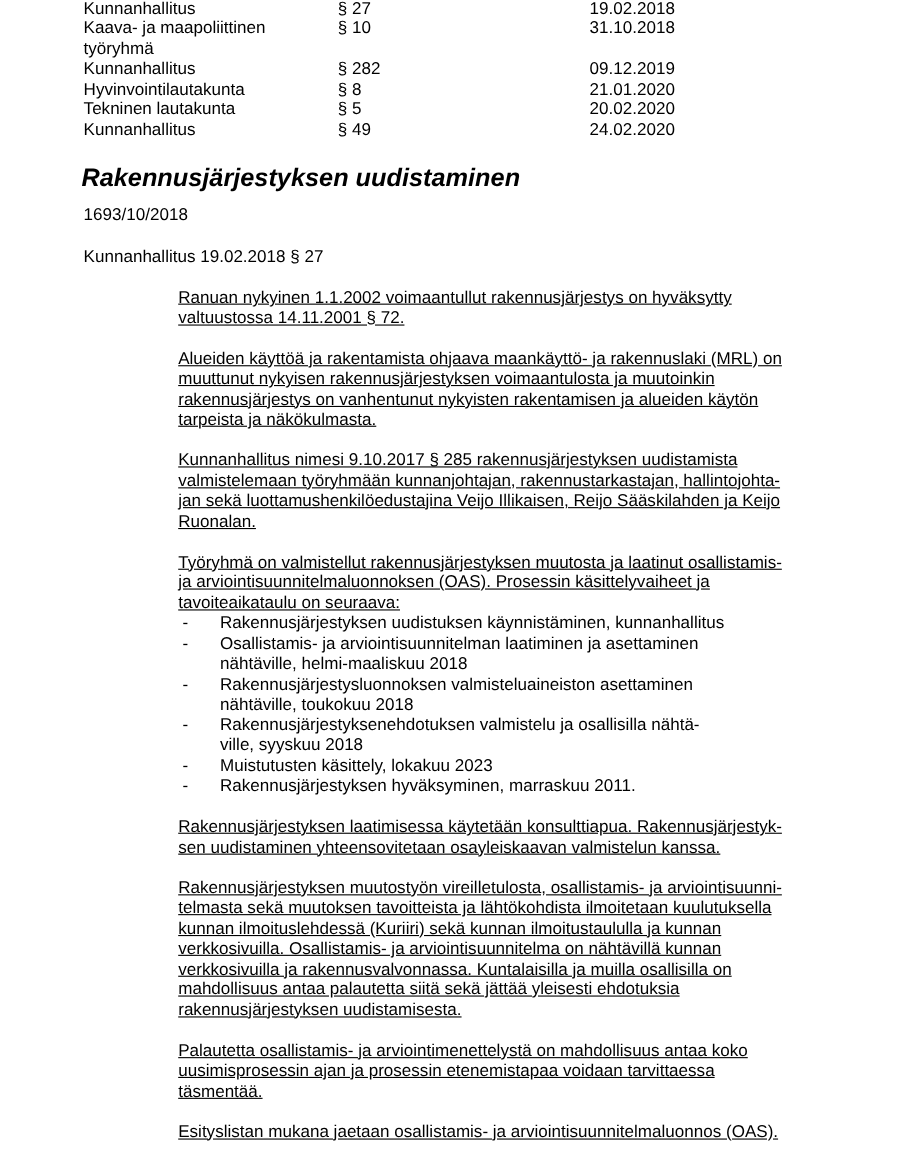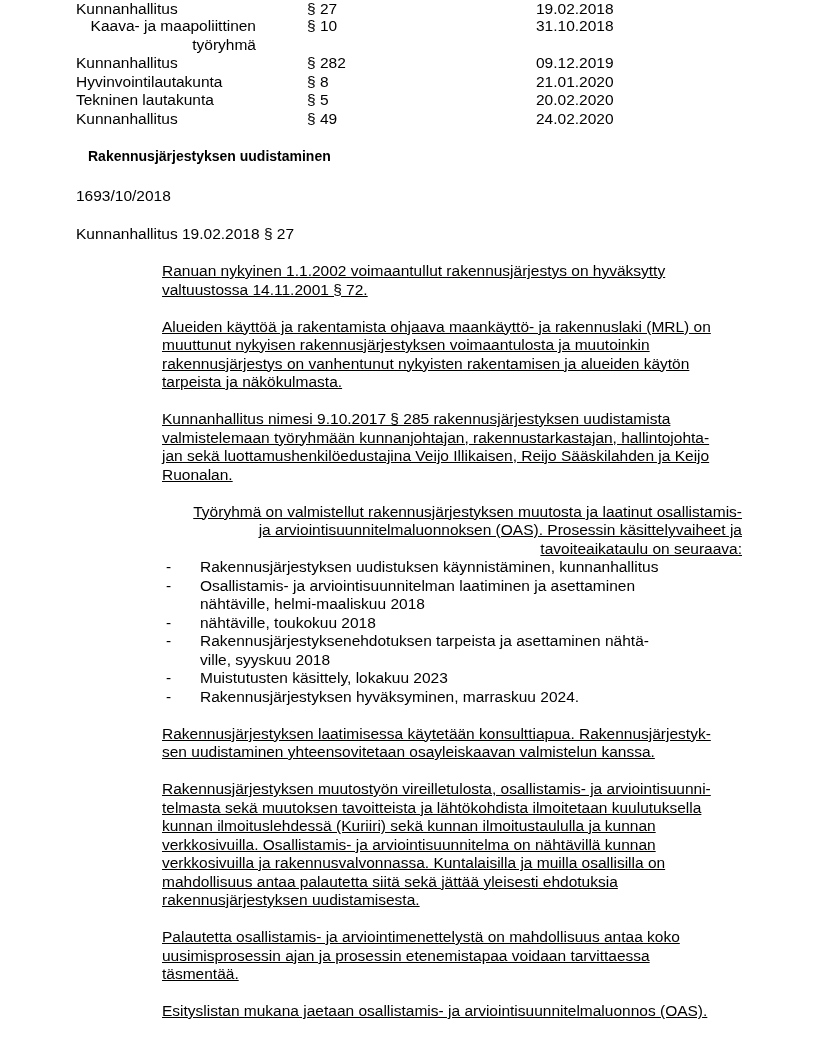--- a/index.html
+++ b/index.html
@@ -3,39 +3,39 @@
 <meta charset="utf-8">
 <style>
   html, body { margin: 0; padding: 0; background: #ffffff; }
   body { width: 816px; height: 1056px; position: relative; overflow: hidden;
          font-family: "Liberation Sans", sans-serif; color: #000; font-size: 15.5px; }
   .abs { position: absolute; white-space: nowrap; line-height: 18.5px; }
   .tbl-row { position: absolute; left: 76px; width: 680px; line-height: 18.5px; }
   .tbl-row .c1 { position: absolute; left: 0; width: 230px; white-space: normal; }
   .tbl-row .c2 { position: absolute; left: 231px; text-align: center; }
   .tbl-row .c3 { position: absolute; left: 460px; }
-  .title { position: absolute; left: 88px; top: 148px; font-weight: bold; font-size: 14px; white-space: nowrap; }
+  .title { position: absolute; left: 74px; top: 148px; font-weight: bold; font-size: 23px; white-space: nowrap; font-style: italic; }
   .body { position: absolute; left: 162px; width: 580px; }
   .para { margin: 0 0 18.5px 0; line-height: 18.5px; text-decoration: underline; }
   .line { display: block; white-space: nowrap; }
   .steps { margin: 0 0 18.5px 0; padding: 0; list-style: none; }
   .steps li { position: relative; padding-left: 38px; line-height: 18.5px; }
   .steps li .dash { position: absolute; left: 4px; top: 0; }
 </style>
 </head>
 <body>
 
 <div>
   <div class="tbl-row" style="top:0px;">
     <span class="c1">Kunnanhallitus</span>
     <span class="c2">§ 27</span>
     <span class="c3">19.02.2018</span>
   </div>
   <div class="tbl-row" style="top:17px;">
-    <span class="c1" style="width:180px;text-align:right;">Kaava- ja maapoliittinen työryhmä</span>
+    <span class="c1" style="width:180px;">Kaava- ja maapoliittinen työryhmä</span>
     <span class="c2">§ 10</span>
     <span class="c3">31.10.2018</span>
   </div>
   <div class="tbl-row" style="top:54px;">
     <span class="c1">Kunnanhallitus</span>
     <span class="c2">§ 282</span>
     <span class="c3">09.12.2019</span>
   </div>
   <div class="tbl-row" style="top:72.5px;">
     <span class="c1">Hyvinvointilautakunta</span>
@@ -68,51 +68,52 @@
     <span class="line">muuttunut nykyisen rakennusjärjestyksen voimaantulosta ja muutoinkin</span>
     <span class="line">rakennusjärjestys on vanhentunut nykyisten rakentamisen ja alueiden käytön</span>
     <span class="line">tarpeista ja näkökulmasta.</span>
   </p>
   <p class="para">
     <span class="line">Kunnanhallitus nimesi 9.10.2017 § 285 rakennusjärjestyksen uudistamista</span>
     <span class="line">valmistelemaan työryhmään kunnanjohtajan, rakennustarkastajan, hallintojohta-</span>
     <span class="line">jan sekä luottamushenkilöedustajina Veijo Illikaisen, Reijo Sääskilahden ja Keijo</span>
     <span class="line">Ruonalan.</span>
   </p>
-  <p class="para" style="margin-bottom:0;text-align:right;">
+  <p class="para" style="margin-bottom:0;">
     <span class="line">Työryhmä on valmistellut rakennusjärjestyksen muutosta ja laatinut osallistamis-</span>
     <span class="line">ja arviointisuunnitelmaluonnoksen (OAS). Prosessin käsittelyvaiheet ja</span>
     <span class="line">tavoiteaikataulu on seuraava:</span>
   </p>
   <ul class="steps">
     <li>
       <span class="dash">-</span>
       <span class="line">Rakennusjärjestyksen uudistuksen käynnistäminen, kunnanhallitus</span>
     </li>
     <li>
       <span class="dash">-</span>
       <span class="line">Osallistamis- ja arviointisuunnitelman laatiminen ja asettaminen</span>
       <span class="line">nähtäville, helmi-maaliskuu 2018</span>
     </li>
     <li>
       <span class="dash">-</span>
+      <span class="line">Rakennusjärjestysluonnoksen valmisteluaineiston asettaminen</span>
       <span class="line">nähtäville, toukokuu 2018</span>
     </li>
     <li>
       <span class="dash">-</span>
-      <span class="line">Rakennusjärjestyksenehdotuksen tarpeista ja asettaminen nähtä-</span>
+      <span class="line">Rakennusjärjestyksenehdotuksen valmistelu ja osallisilla nähtä-</span>
       <span class="line">ville, syyskuu 2018</span>
     </li>
     <li>
       <span class="dash">-</span>
       <span class="line">Muistutusten käsittely, lokakuu 2023</span>
     </li>
     <li>
       <span class="dash">-</span>
-      <span class="line">Rakennusjärjestyksen hyväksyminen, marraskuu 2024.</span>
+      <span class="line">Rakennusjärjestyksen hyväksyminen, marraskuu 2011.</span>
     </li>
   </ul>
   <p class="para">
     <span class="line">Rakennusjärjestyksen laatimisessa käytetään konsulttiapua. Rakennusjärjestyk-</span>
     <span class="line">sen uudistaminen yhteensovitetaan osayleiskaavan valmistelun kanssa.</span>
   </p>
   <p class="para">
     <span class="line">Rakennusjärjestyksen muutostyön vireilletulosta, osallistamis- ja arviointisuunni-</span>
     <span class="line">telmasta sekä muutoksen tavoitteista ja lähtökohdista ilmoitetaan kuulutuksella</span>
     <span class="line">kunnan ilmoituslehdessä (Kuriiri) sekä kunnan ilmoitustaululla ja kunnan</span>

